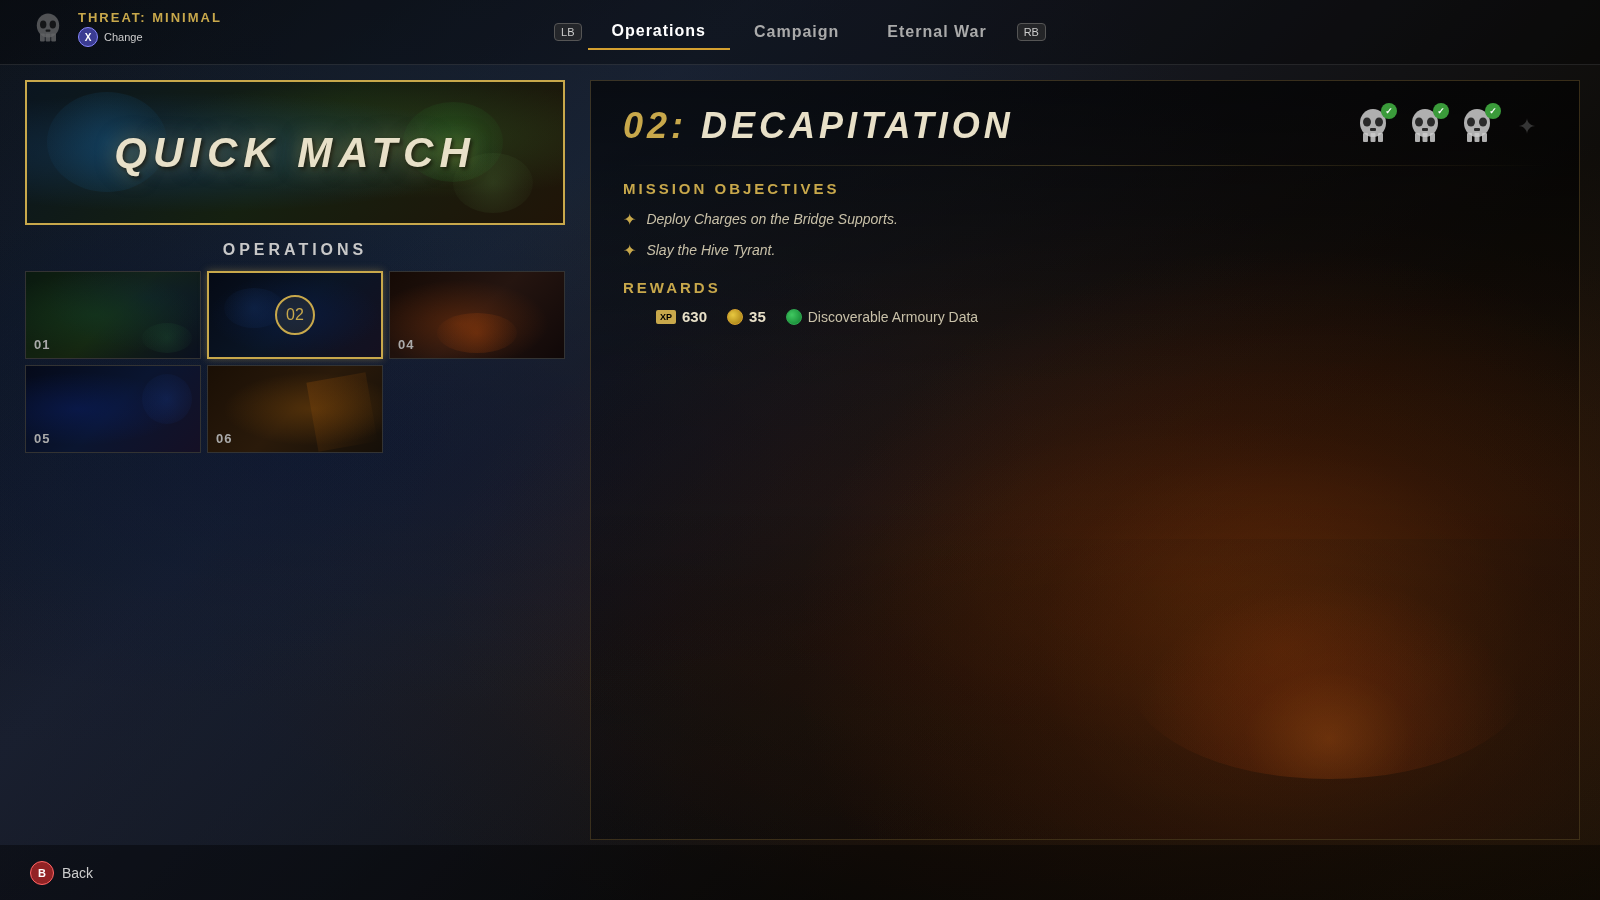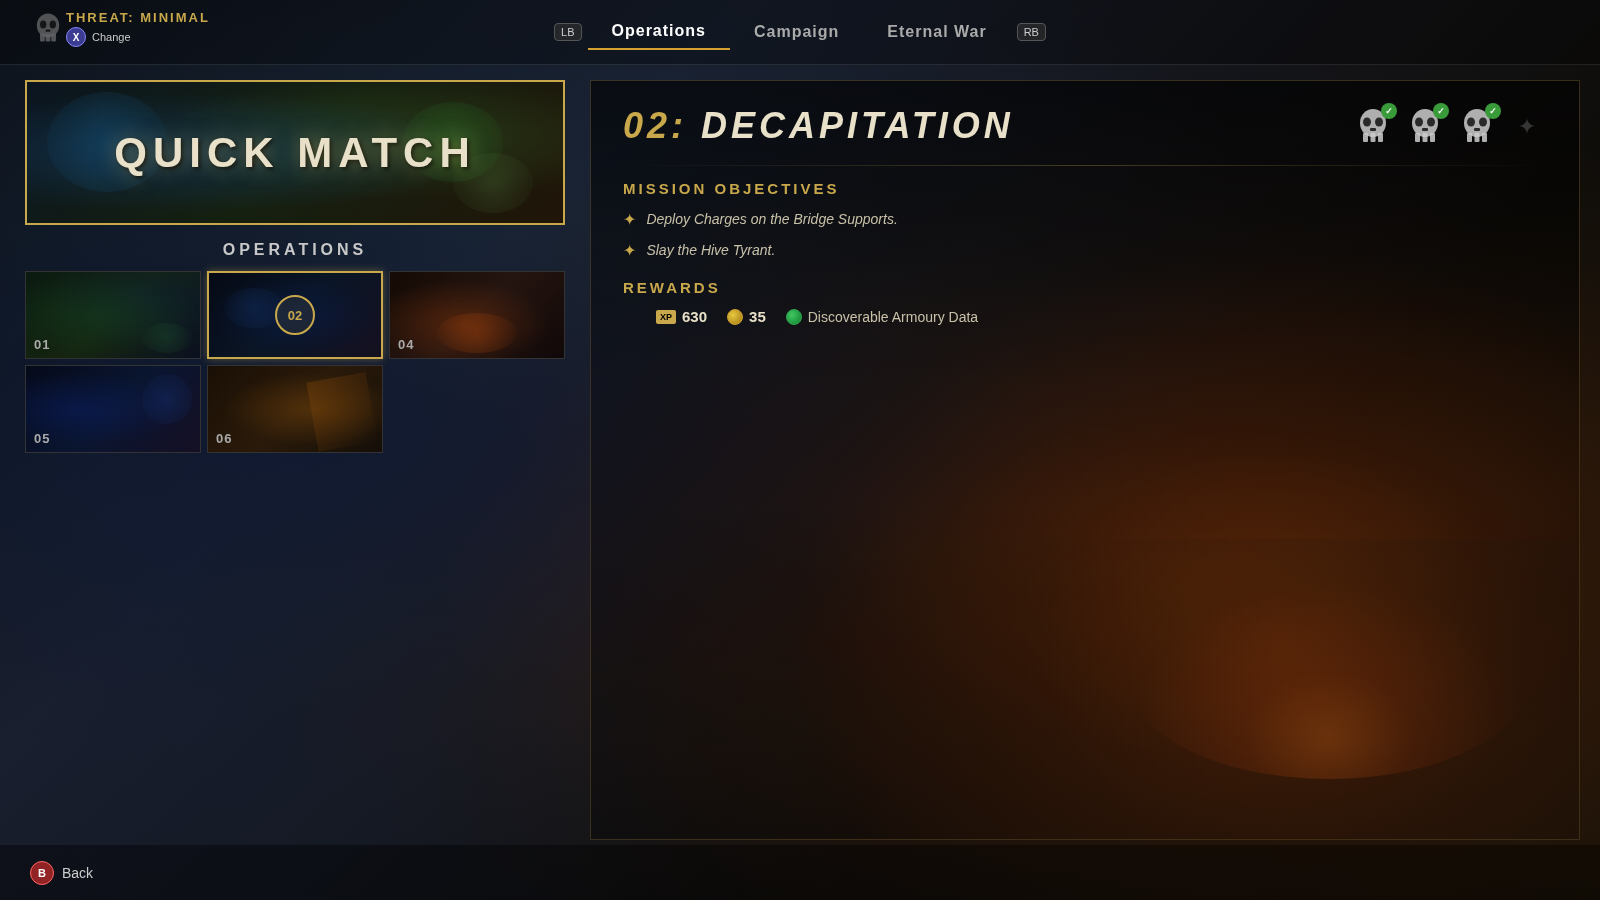--- a/index.html
+++ b/index.html
@@ -82,20 +82,21 @@
       margin: 0 6px;
     }
 
     
     .threat-area {
       position: absolute;
       top: 10px;
       left: 30px;
       display: flex;
       align-items: center;
+      gap: 12px;
     }
 
     .skull-icon {
       width: 36px;
       height: 36px;
       opacity: 0.7;
     }
 
     .threat-text-group {
       display: flex;
@@ -173,20 +174,21 @@
       inset: 0;
       display: flex;
       align-items: center;
       justify-content: center;
       font-size: 42px;
       font-weight: 900;
       letter-spacing: 6px;
       color: #e8e0c8;
       text-transform: uppercase;
       text-shadow: 0 0 20px rgba(200,168,75,0.5), 2px 2px 4px rgba(0,0,0,0.8);
+      font-style: italic;
     }
 
     
     .operations-section {
       margin-top: 16px;
     }
 
     .operations-label {
       text-align: center;
       font-size: 16px;
@@ -262,22 +264,22 @@
       border-radius: 50%;
       border: 2px solid #c8a84b;
       display: flex;
       align-items: center;
       justify-content: center;
       background: rgba(200,168,75,0.1);
     }
 
     .selection-circle-text {
       color: #c8a84b;
-      font-size: 13px;
-      font-weight: bold;
+      font-size: 16px;
+      font-weight: normal;
     }
 
     
     .right-panel {
       position: absolute;
       top: 80px;
       left: 590px;
       right: 20px;
       bottom: 60px;
       border: 1px solid rgba(100,80,40,0.5);

